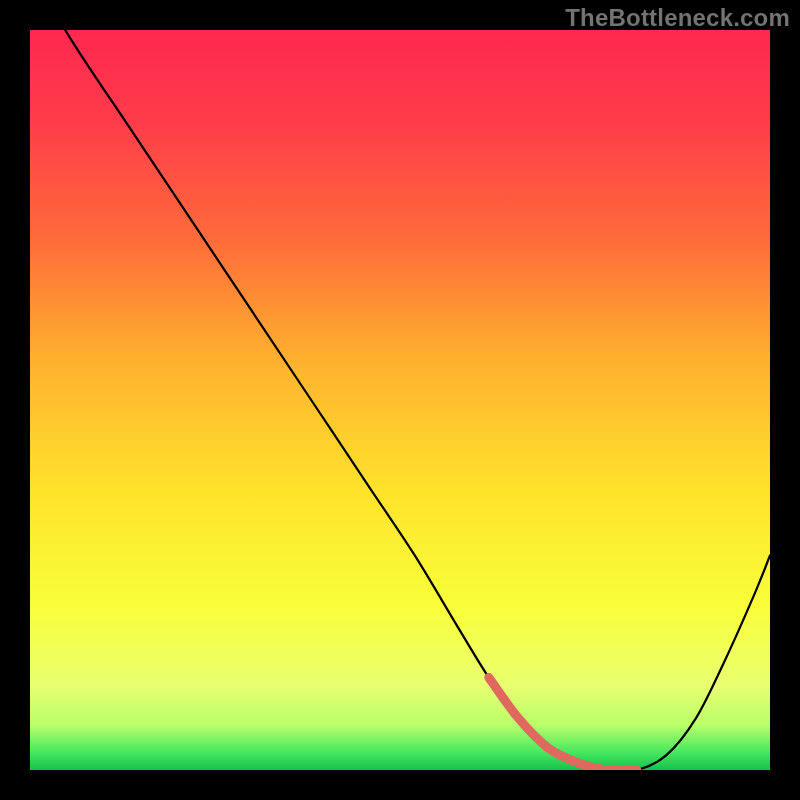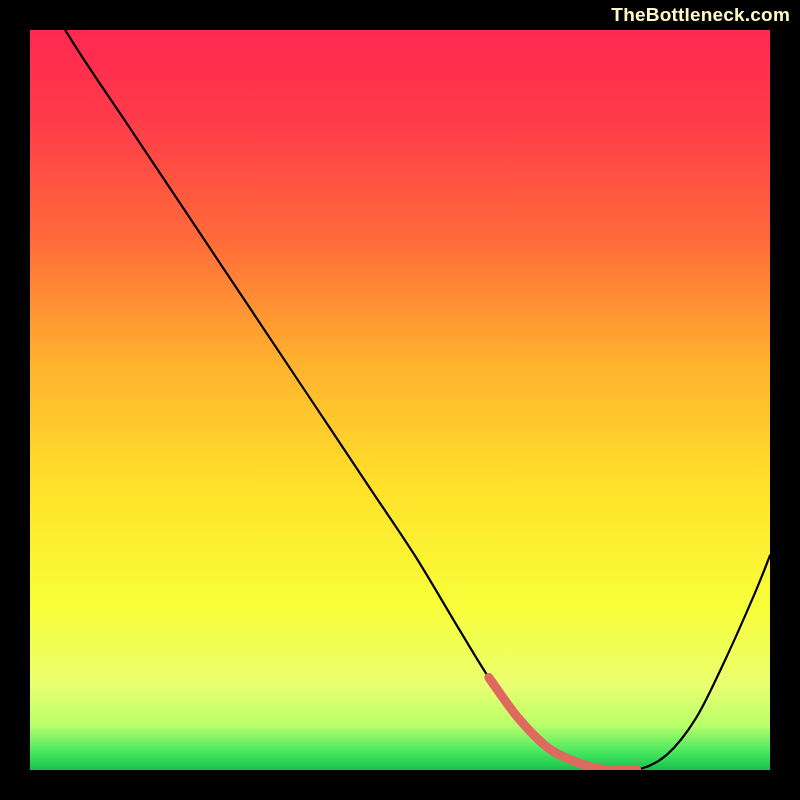--- a/index.html
+++ b/index.html
@@ -13,22 +13,22 @@
   .frame {
     position: relative;
     width: 800px;
     height: 800px;
     background: #000;
   }
   .watermark {
     position: absolute;
     top: 4px;
     right: 10px;
-    color: #fef9c3;
-    font-size: 19px;
+    color: #737373;
+    font-size: 24px;
     font-weight: bold;
     letter-spacing: 0.2px;
     z-index: 10;
   }
   .plot-area {
     position: absolute;
     left: 30px;
     top: 30px;
     width: 740px;
     height: 740px;

